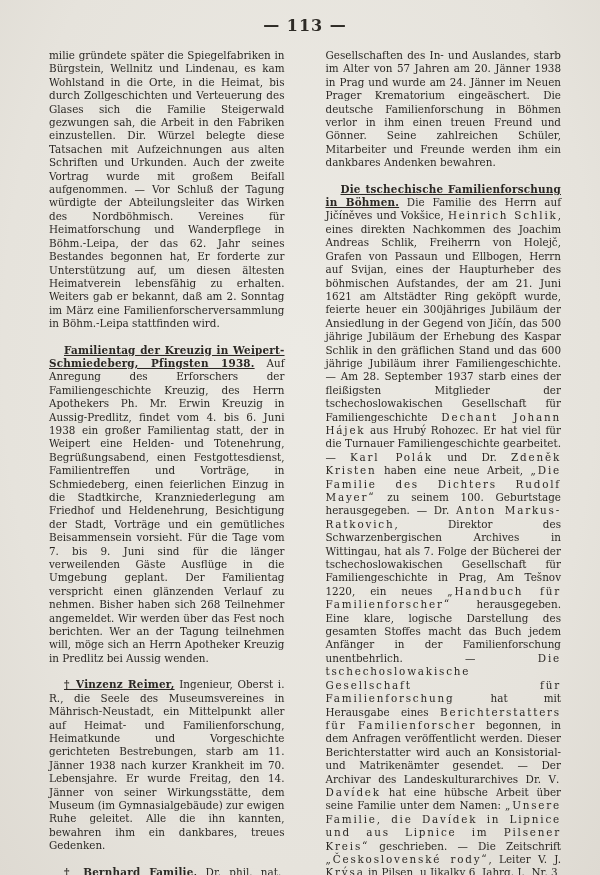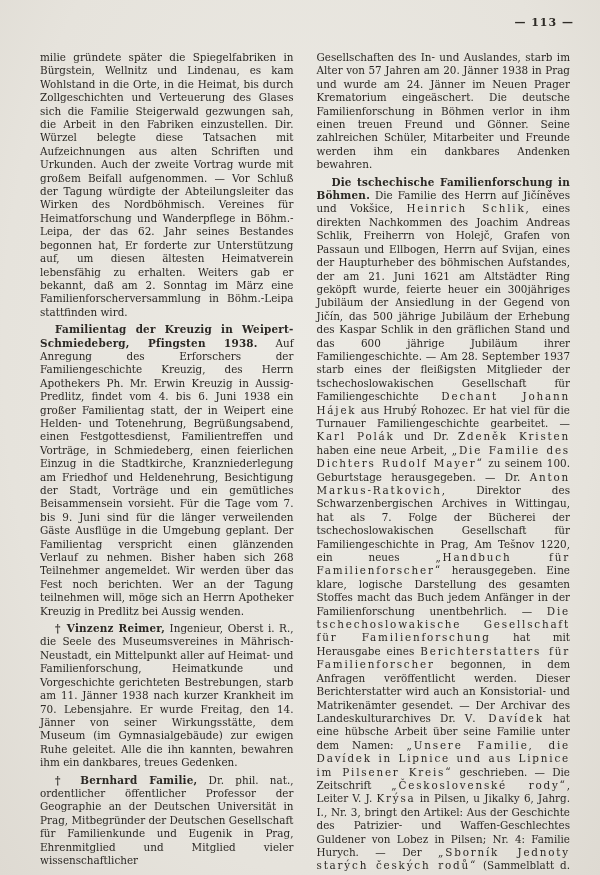--- a/index.html
+++ b/index.html
@@ -15,51 +15,52 @@
     font-family: "DejaVu Serif", "Liberation Serif", serif;
     color: #2b2824;
   }
   .page {
     width: 600px;
     height: 875px;
     box-sizing: border-box;
     padding: 14px 26px 10px 36px;
   }
   .page-number {
-    text-align: right;
-    font-size: 11px;
+    text-align: center;
+    font-size: 16px;
     font-weight: bold;
     letter-spacing: 1px;
     color: #2e2b26;
-    margin: 2px 0 18px 0;
+    margin: 2px 0 1px 0;
   }
   .columns {
     display: flex;
     gap: 15px;
   }
   .col {
     flex: 1 1 0;
     text-align: justify;
     font-size: 10.4px;
     line-height: 13.4px;
     text-justify: inter-word;
   }
   .col p.para {
-    margin: 4px;
+    margin: 13px;
     padding: 0;
   }
   .col p.para + p.para {
     margin-top: 3px;
   }
   .col p.indent {
     text-indent: 15px;
   }
   .b {
     font-weight: bold;
     letter-spacing: 0.2px;
+    text-decoration: underline;
   }
   .sp {
     letter-spacing: 1.8px;
   }
 </style>
 </head>
 <body>
 
 <div class="page">
   <div class="page-number">— 113 —</div>

